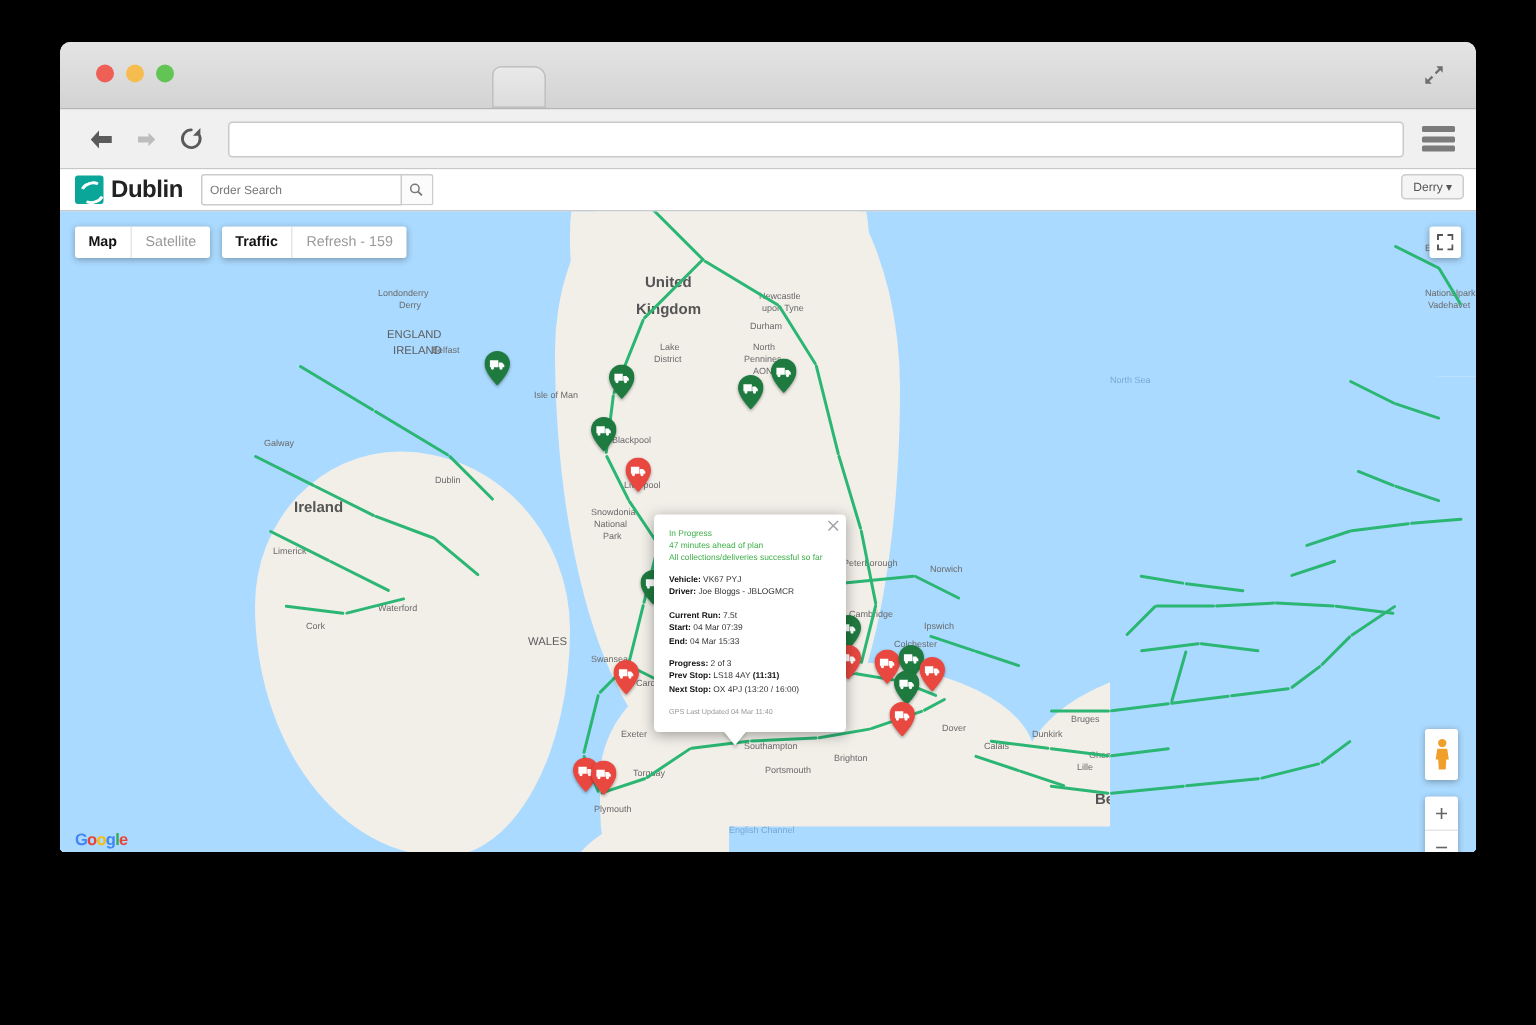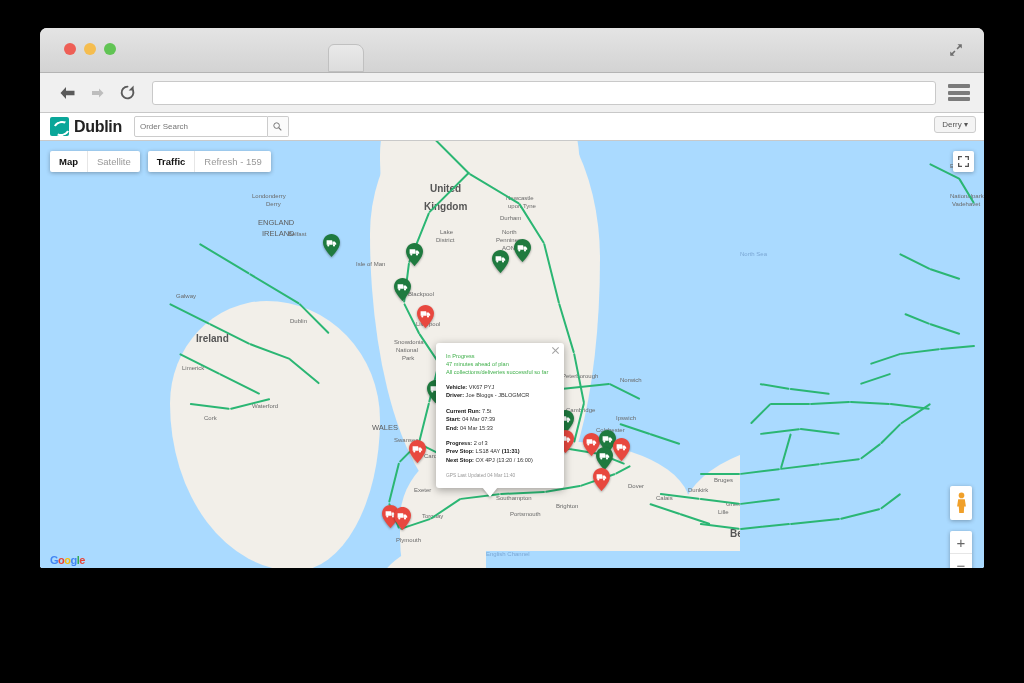--- a/index.html
+++ b/index.html
@@ -239,21 +239,21 @@
           <span>G</span><span>o</span><span>o</span><span>g</span><span>l</span><span>e</span>
         </div>
 
         <div id="labels-layer">
             <div class="maplabel big" style="left: 390px; top: 42px;">United</div>
             <div class="maplabel big" style="left: 384px; top: 60px;">Kingdom</div>
             <div class="maplabel big" style="left: 156px; top: 192px;">Ireland</div>
             <div class="maplabel big" style="left: 750px; top: 264px;">Netherlands</div>
             <div class="maplabel big" style="left: 690px; top: 387px;">Belgium</div>
             <div class="maplabel mid" style="left: 447px; top: 244px;">ENGLAND</div>
-            <div class="maplabel mid" style="left: 332px; top: 282px;">WALES</div>
+            <div class="maplabel mid" style="left: 312px; top: 282px;">WALES</div>
             <div class="maplabel mid" style="left: 218px; top: 77px;">ENGLAND</div>
             <div class="maplabel mid" style="left: 222px; top: 88px;">IRELAND</div>
             <div class="maplabel" style="left: 212px; top: 52px;">Londonderry</div>
             <div class="maplabel" style="left: 226px; top: 60px;">Derry</div>
             <div class="maplabel" style="left: 248px; top: 90px;">Belfast</div>
             <div class="maplabel" style="left: 136px; top: 152px;">Galway</div>
             <div class="maplabel" style="left: 250px; top: 177px;">Dublin</div>
             <div class="maplabel" style="left: 142px; top: 224px;">Limerick</div>
             <div class="maplabel" style="left: 212px; top: 262px;">Waterford</div>
             <div class="maplabel" style="left: 164px; top: 274px;">Cork</div>

